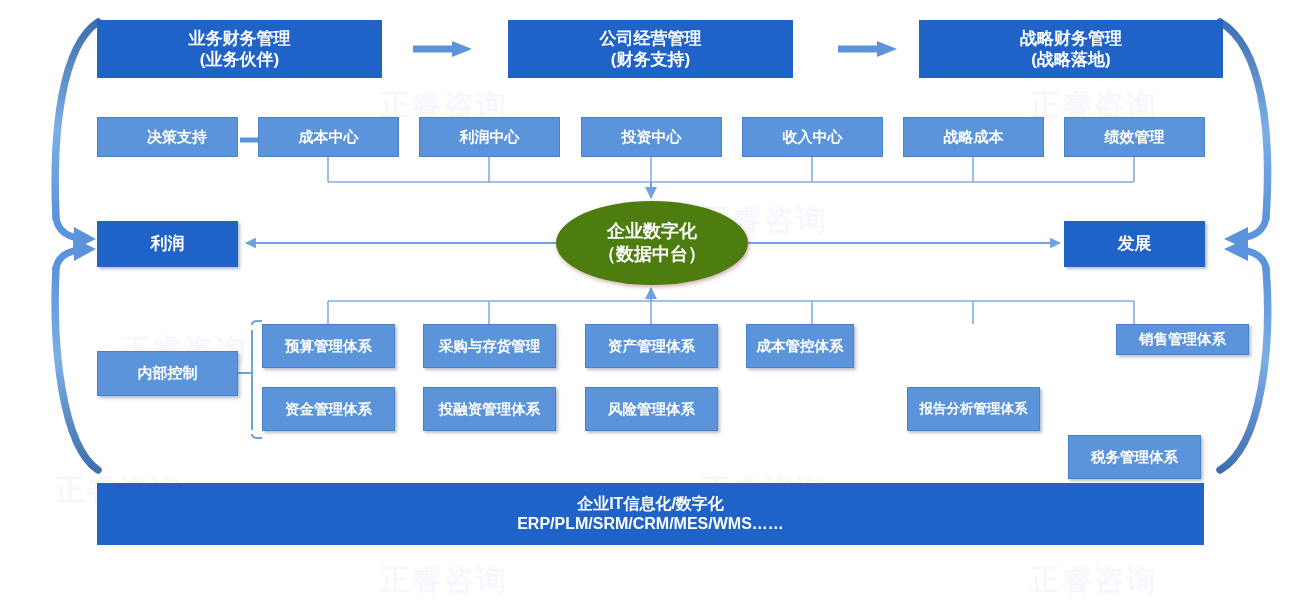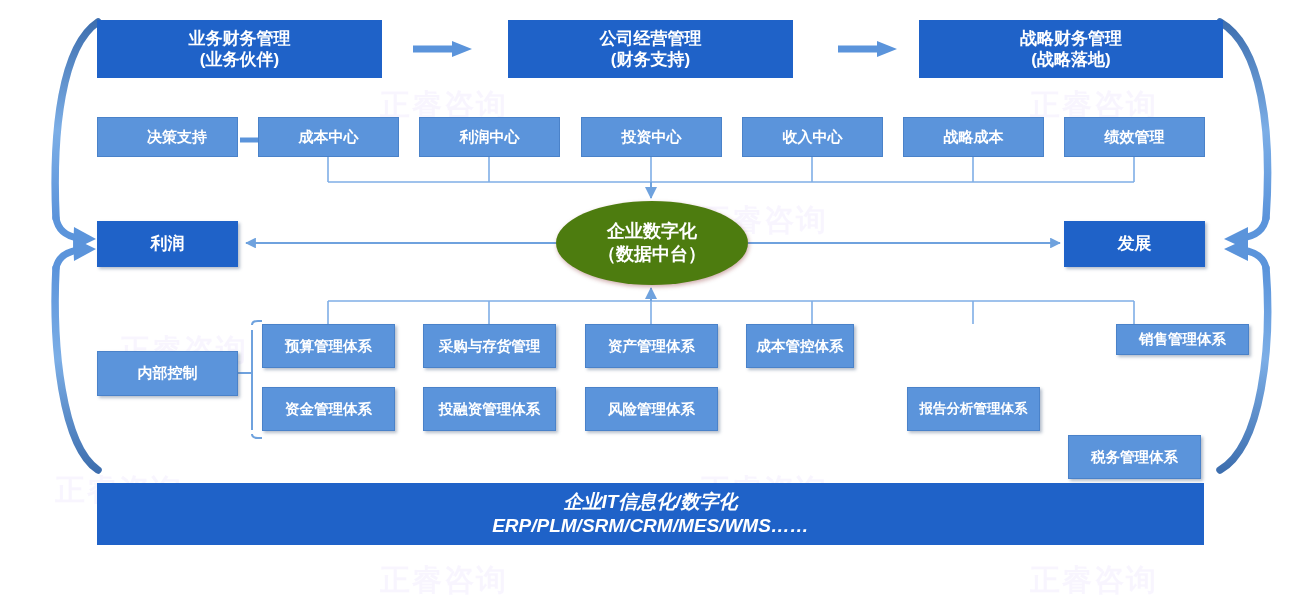--- a/index.html
+++ b/index.html
@@ -32,21 +32,21 @@
   }
   .dark{background:#1F62C8;}
   .light{background:#5B94DB;border:1px solid #4a82c9;}
   .shadowed{box-shadow:2px 2px 3px rgba(90,110,140,.45);}
 
   .t-top{font-size:17px;}
   .t-row2{font-size:15px;}
   .t-side{font-size:17px;}
   .t-grid{font-size:14.5px;}
   .t-ic{font-size:15px;}
-  .t-banner{font-size:19px;font-style:italic;}
+  .t-banner{font-size:16px;}
 
   .ellipse{
     position:absolute;
     background:#4d7c0f;
     border-radius:50%;
     display:flex;align-items:center;justify-content:center;
     color:#fff;font-weight:700;font-size:18px;text-align:center;
     line-height:1.3;white-space:pre-line;
     box-shadow:1px 2px 4px rgba(120,20,20,.35);
   }

